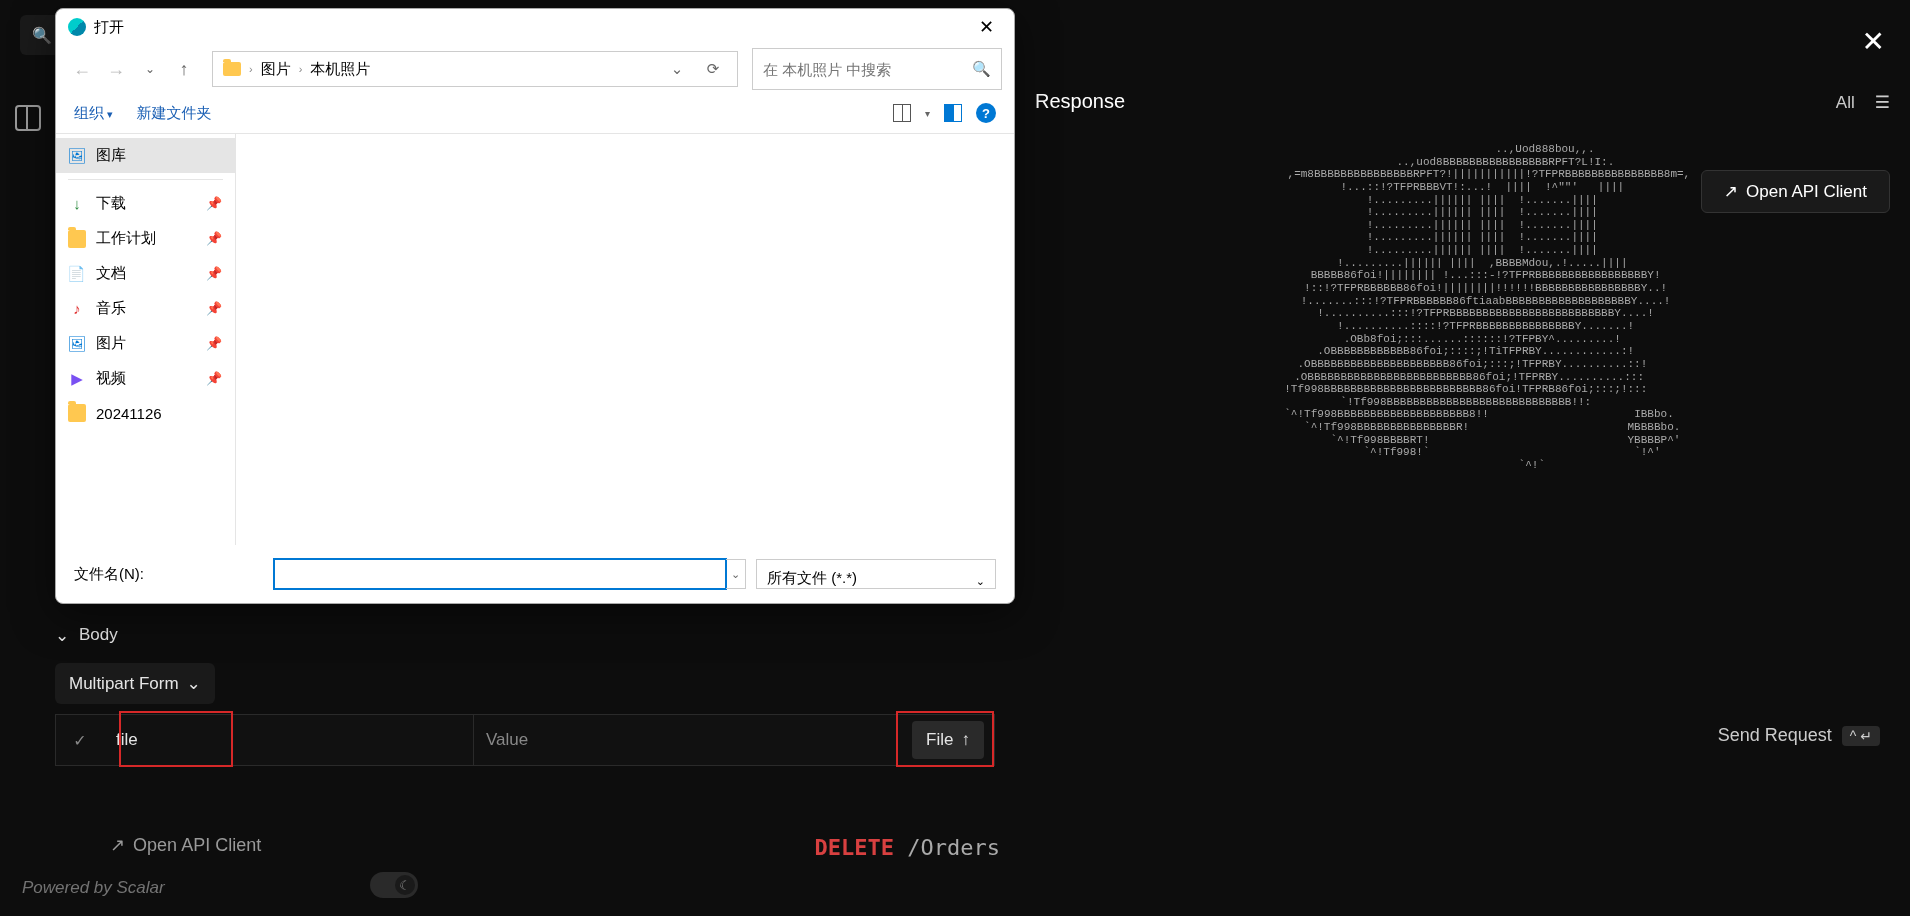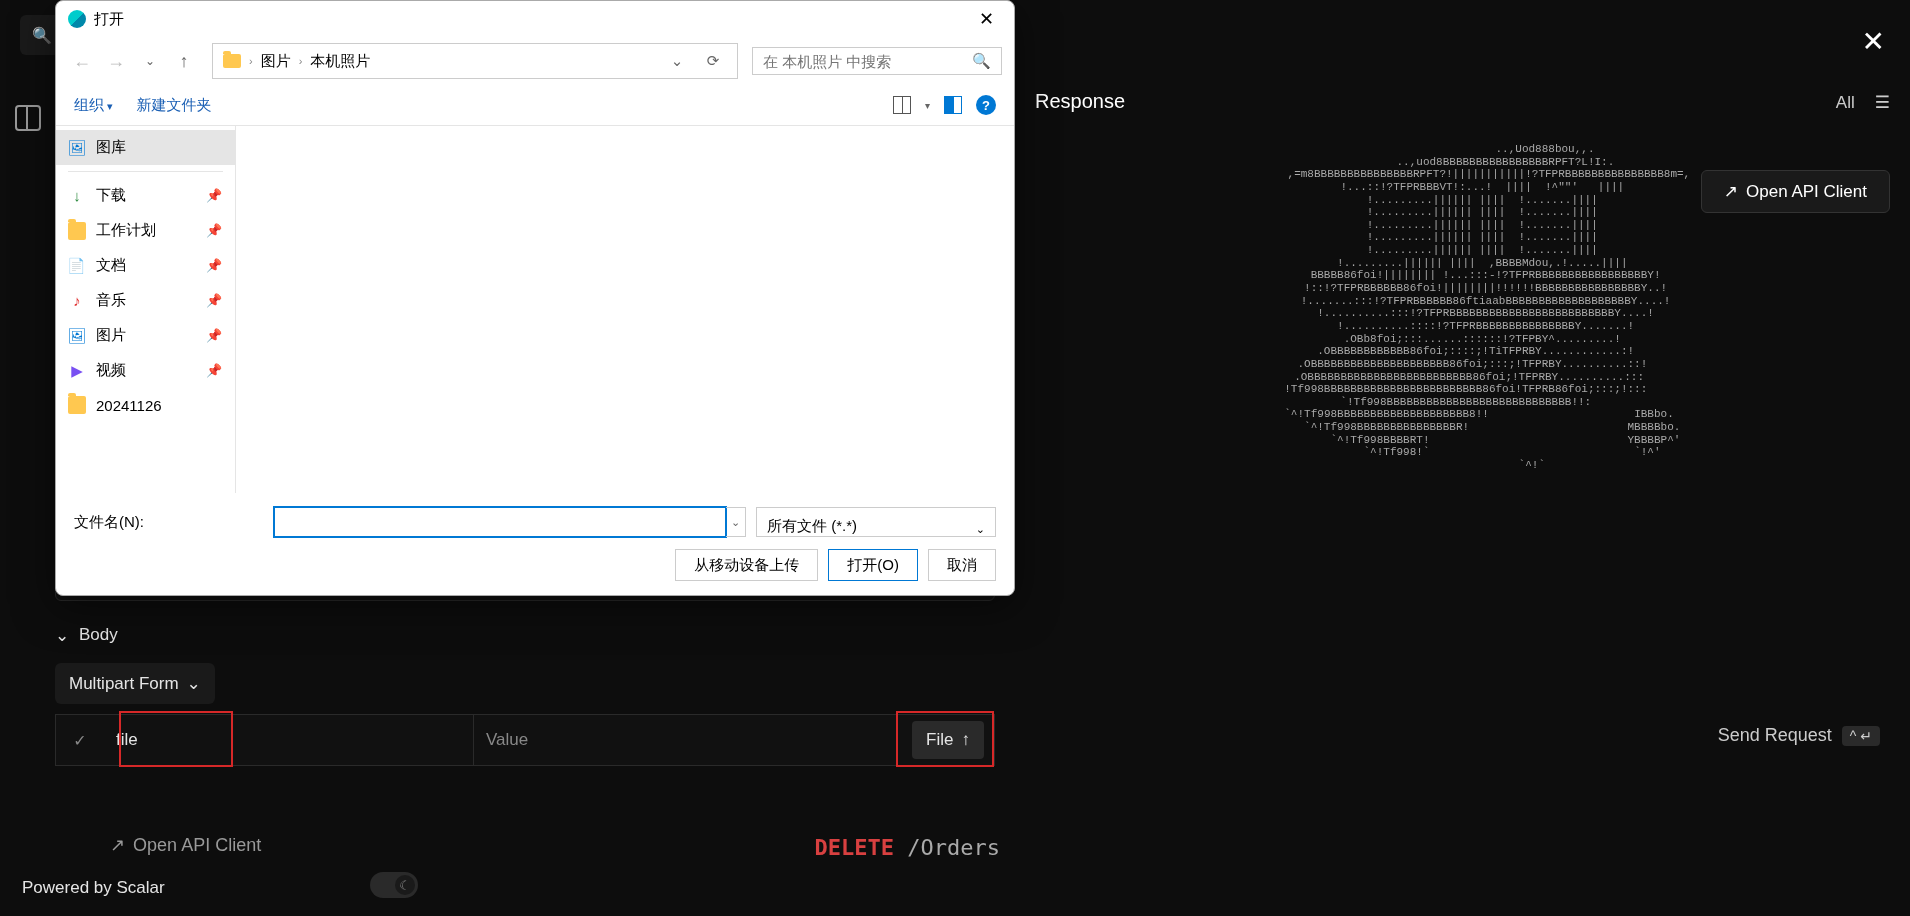--- a/index.html
+++ b/index.html
@@ -271,22 +271,23 @@
     .kbd-pill {
       background: #2a2a2a;
       padding: 2px 8px;
       border-radius: 4px;
       font-size: 14px;
     }
     .powered {
       position: absolute;
       left: 22px;
       bottom: 18px;
-      color: #e5e5e5;
-      font-size: 17px;
+      color: #737373;
+      font-size: 17px;
+      font-style: italic;
     }
     .toggle {
       position: absolute;
       left: 370px;
       bottom: 18px;
       width: 48px;
       height: 26px;
       background: #2a2a2a;
       border-radius: 13px;
       display: flex;
@@ -302,21 +303,21 @@
       display: flex;
       align-items: center;
       justify-content: center;
       color: #888;
       font-size: 13px;
     }
     
     
     .file-dialog {
       position: absolute;
-      top: 0;
+      top: 8px;
       left: 55px;
       width: 960px;
       height: 596px;
       background: #fff;
       color: #000;
       border: 1px solid #aaa;
       border-radius: 8px;
       box-shadow: 0 10px 40px rgba(0,0,0,.5);
       display: flex;
       flex-direction: column;
@@ -390,21 +391,21 @@
     .refresh-btn, .bc-drop {
       width: 28px;
       display: flex;
       align-items: center;
       justify-content: center;
       color: #666;
       cursor: pointer;
     }
     .search-box {
       width: 250px;
-      height: 28px;
+      height: 42px;
       border: 1px solid #ccc;
       display: flex;
       align-items: center;
       padding: 0 10px;
       color: #888;
     }
     .search-box input {
       border: none;
       outline: none;
       flex: 1;
@@ -802,19 +803,14 @@
       <span class="fn-label">文件名(N):</span>
       <div style="flex:1; display:flex;">
         <input class="fn-input" style="">
         <div class="fn-dropdown">⌄</div>
       </div>
       <div class="filter-select">
         <span>所有文件 (*.*)</span>
         <span style="font-size:11px;">⌄</span>
       </div>
     </div>
-    <div class="btn-row">
-      <button class="dlg-btn">从移动设备上传</button>
-      <button class="dlg-btn primary">打开(O)</button>
-      <button class="dlg-btn">取消</button>
-    </div>
   </div>
 </div>
 
 </body></html>

